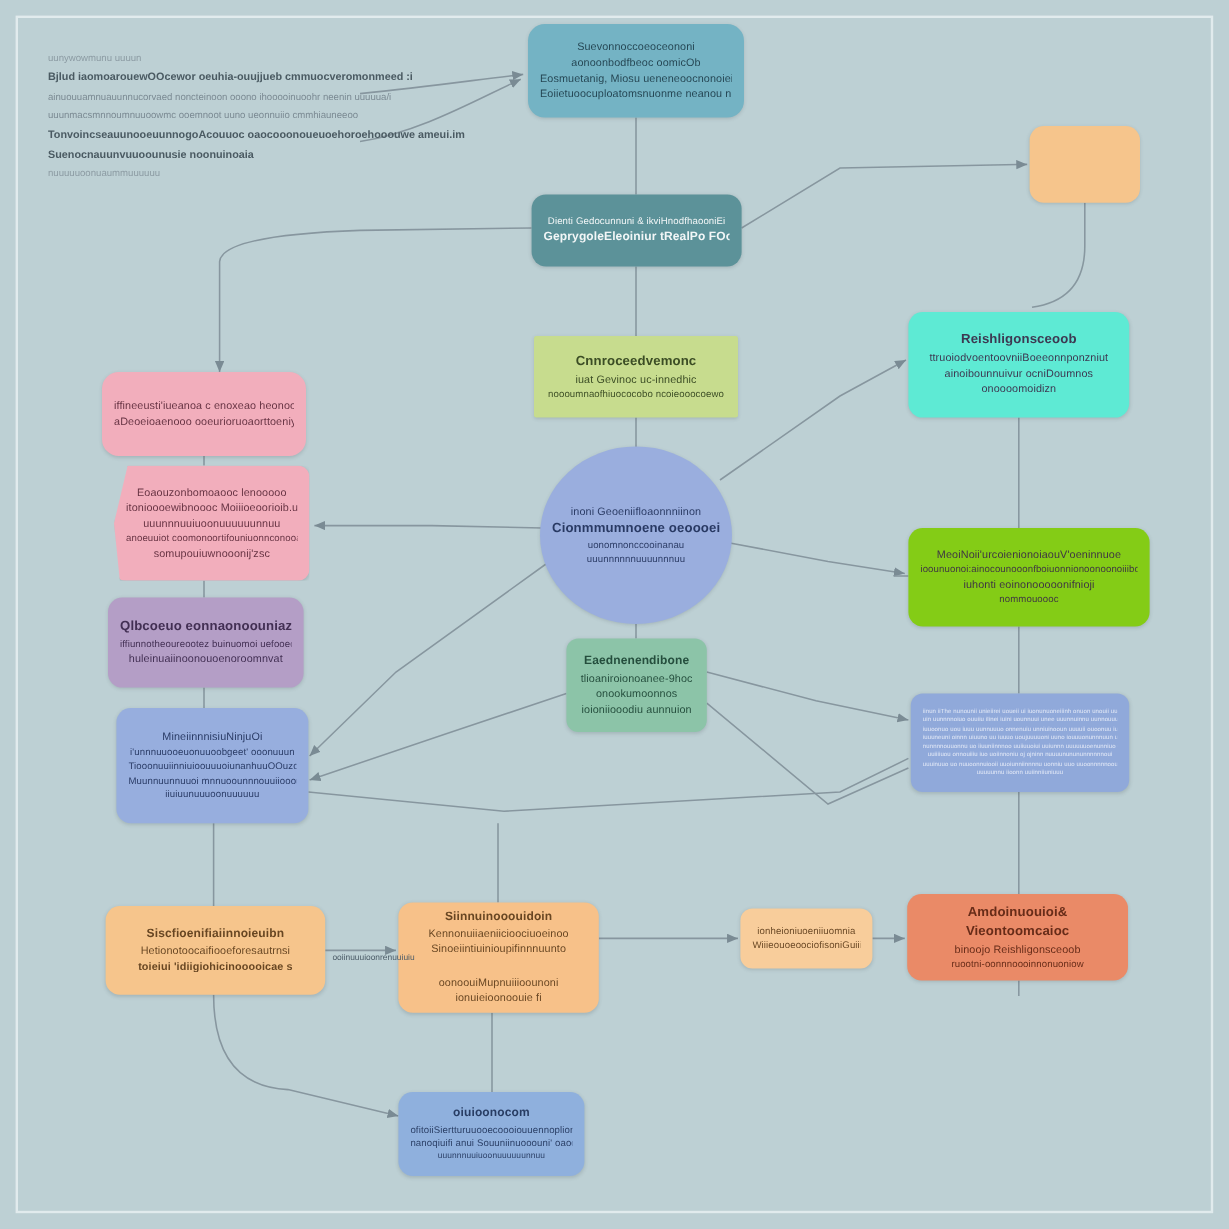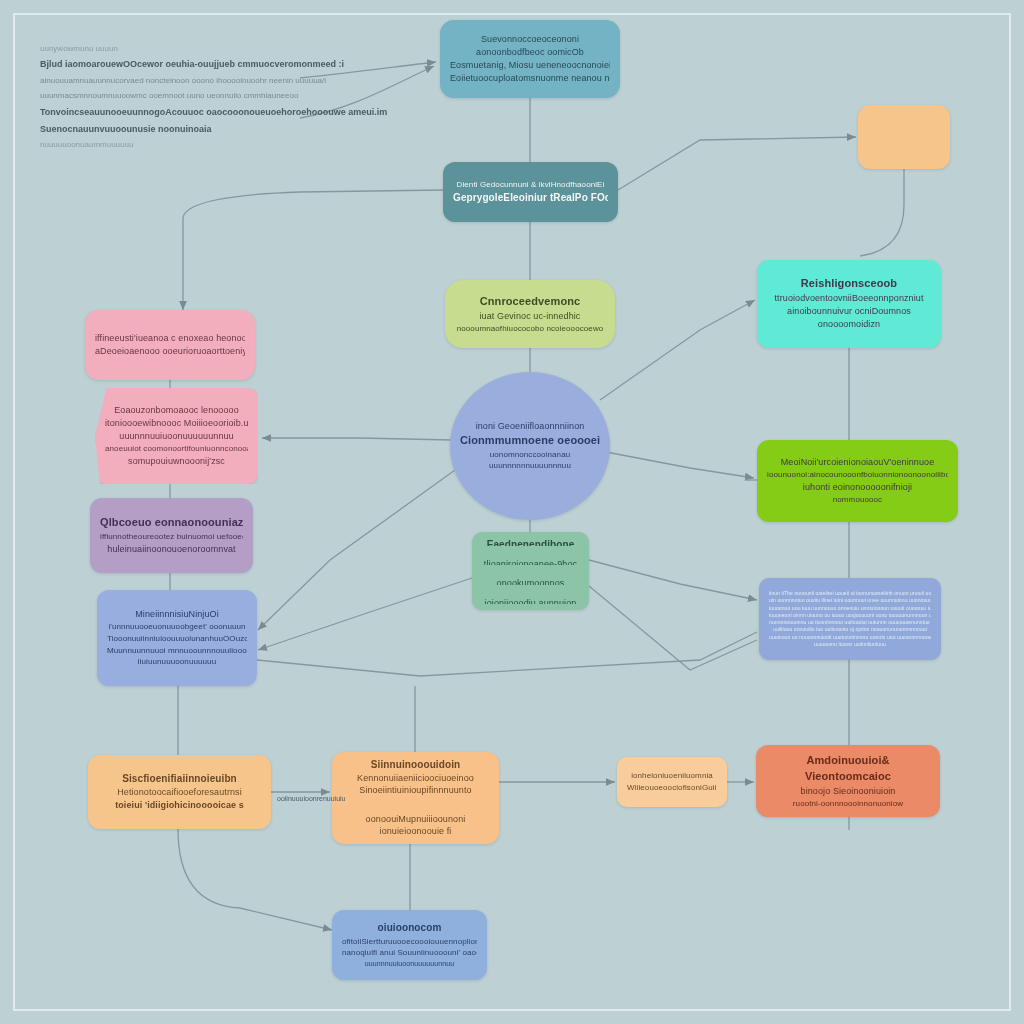--- a/index.html
+++ b/index.html
@@ -162,21 +162,21 @@
         <span class="ln" style="font-size: 9px; font-weight: 400;">Suevonnoccoeoceononi</span>
         <span class="ln" style="font-size: 9px; font-weight: 400;">aonoonbodfbeoc oomicOb</span>
         <span class="ln" style="font-size: 9px; font-weight: 400;">Eosmuetanig, Miosu ueneneoocnonoiei,</span>
         <span class="ln" style="font-size: 9px; font-weight: 400;">Eoiietuoocuploatomsnuonme neanou neaoti</span>
       </div>
       <div class="node" style="left: 858px; top: 105px; width: 92px; height: 64px; background: rgb(246, 197, 140); color: rgb(107, 68, 34); border-radius: 12px;"></div>
       <div class="node" style="left: 443px; top: 162px; width: 175px; height: 60px; background: rgb(92, 146, 153); color: rgb(255, 255, 255); border-radius: 12px;">
         <span class="ln" style="font-size: 8px; font-weight: 400;">Dienti Gedocunnuni &amp; ikviHnodfhaooniEi</span>
         <span class="ln t" style="font-size: 10px; font-weight: 700;">GeprygoleEleoiniur tRealPo FOoaSoveinpolonm</span>
       </div>
-      <div class="node" style="left: 445px; top: 280px; width: 170px; height: 68px; background: rgb(199, 220, 142); color: rgb(48, 65, 28); border-radius: 18px;">
+      <div class="node" style="left: 445px; top: 280px; width: 170px; height: 68px; background: rgb(199, 220, 142); color: rgb(48, 65, 28); border-radius: 2px;">
         <span class="ln t" style="font-size: 11px; font-weight: 700;">Cnnroceedvemonc</span>
         <span class="ln" style="font-size: 9px; font-weight: 400;">iuat Gevinoc uc-innedhic</span>
         <span class="ln" style="font-size: 8px; font-weight: 400;">noooumnaofhiuococobo ncoieooocoewo</span>
       </div>
       <div class="node" style="left: 757px; top: 260px; width: 184px; height: 88px; background: #5eead4; color: rgb(58, 42, 71); border-radius: 12px;">
         <span class="ln t" style="font-size: 11px; font-weight: 700;">Reishligonsceoob</span>
         <span class="ln" style="font-size: 9px; font-weight: 400;">ttruoiodvoentoovniiBoeeonnponzniut</span>
         <span class="ln" style="font-size: 9px; font-weight: 400;">ainoibounnuivur ocniDoumnos</span>
         <span class="ln" style="font-size: 9px; font-weight: 400;">onoooomoidizn</span>
       </div>
@@ -202,21 +202,21 @@
         <span class="ln" style="font-size: 8px; font-weight: 400;">TiooonuuiinniuioouuuoiunanhuuOOuzounonuniiuniiluniojsji</span>
         <span class="ln" style="font-size: 8px; font-weight: 400;">Muunnuunnuuoi mnnuoounnnouuiiooounnnmuuon</span>
         <span class="ln" style="font-size: 8px; font-weight: 400;">iiuiuunuuuoonuuuuuu</span>
       </div>
       <div class="node circle" style="left: 450px; top: 372px; width: 160px; height: 148px; background: rgb(154, 174, 222); color: rgb(31, 47, 88);">
         <span class="ln" style="font-size: 9px; font-weight: 400;">inoni Geoeniifloaonnniinon</span>
         <span class="ln t" style="font-size: 11px; font-weight: 700;">Cionmmumnoene oeoooeij</span>
         <span class="ln" style="font-size: 8px; font-weight: 400;">uonomnonccooinanau</span>
         <span class="ln" style="font-size: 8px; font-weight: 400;">uuunnnnnnuuuunnnuu</span>
       </div>
-      <div class="node" style="left: 472px; top: 532px; width: 117px; height: 78px; background: rgb(140, 196, 168); color: rgb(29, 69, 53); border-radius: 10px; gap: 12px;">
+      <div class="node" style="left: 472px; top: 532px; width: 117px; height: 78px; background: rgb(140, 196, 168); color: rgb(29, 69, 53); border-radius: 10px;">
         <span class="ln t" style="font-size: 10px; font-weight: 700;">Eaednenendibone</span>
         <span class="ln" style="font-size: 9px; font-weight: 400;">tlioaniroionoanee-9hoc</span>
         <span class="ln" style="font-size: 9px; font-weight: 400;">onookumoonnos</span>
         <span class="ln" style="font-size: 9px; font-weight: 400;">ioioniiooodiu aunnuion</span>
       </div>
       <div class="node" style="left: 757px; top: 440px; width: 201px; height: 82px; background: #84cc16; color: rgb(58, 42, 71); border-radius: 12px;">
         <span class="ln" style="font-size: 9px; font-weight: 400;">MeoiNoii'urcoienionoiaouV'oeninnuoe</span>
         <span class="ln" style="font-size: 8px; font-weight: 400;">ioounuonoi:ainocounooonfboiuonnionoonoonoiiiboini</span>
         <span class="ln" style="font-size: 9px; font-weight: 400;">iuhonti eoinonooooonifnioji</span>
         <span class="ln" style="font-size: 8px; font-weight: 400;">nommouoooc</span>
@@ -243,21 +243,21 @@
         <span class="ln" style="font-size: 9px; font-weight: 400; margin-top: 16px;">oonoouiMupnuiiioounoni</span>
         <span class="ln" style="font-size: 9px; font-weight: 400;">ionuieioonoouie fi</span>
       </div>
       <div class="node" style="left: 617px; top: 757px; width: 110px; height: 50px; background: rgb(248, 205, 155); color: rgb(92, 60, 26); border-radius: 10px;">
         <span class="ln" style="font-size: 8px; font-weight: 400;">ionheioniuoeniiuomnia</span>
         <span class="ln" style="font-size: 8px; font-weight: 400;">WiiieouoeoociofisoniGuiiii</span>
       </div>
       <div class="node" style="left: 756px; top: 745px; width: 184px; height: 72px; background: rgb(234, 138, 103); color: rgb(92, 36, 18); border-radius: 12px;">
         <span class="ln t" style="font-size: 11px; font-weight: 700;">Amdoinuouioi&amp;</span>
         <span class="ln t" style="font-size: 11px; font-weight: 700;">Vieontoomcaioc</span>
-        <span class="ln" style="font-size: 9px; font-weight: 400;">binoojo Sieoinooniuioin</span>
+        <span class="ln" style="font-size: 9px; font-weight: 400;">binoojo Reishligonsceoob</span>
         <span class="ln" style="font-size: 8px; font-weight: 400;">ruootni-oonnnoooinnonuoniow</span>
       </div>
       <div class="node" style="left: 332px; top: 910px; width: 155px; height: 70px; background: rgb(143, 176, 221); color: rgb(31, 50, 88); border-radius: 12px;">
         <span class="ln t" style="font-size: 10px; font-weight: 700;">oiuioonocom</span>
         <span class="ln" style="font-size: 8px; font-weight: 400;">ofitoiiSiertturuuooecoooiouuennoplionoooenitu</span>
         <span class="ln" style="font-size: 8px; font-weight: 400;">nanoqiuifi anui Souuniinuooouni' oaoooni</span>
         <span class="ln" style="font-size: 7px; font-weight: 400;">uuunnnuuiuoonuuuuuunnuu</span>
       </div>
     </div>
 

